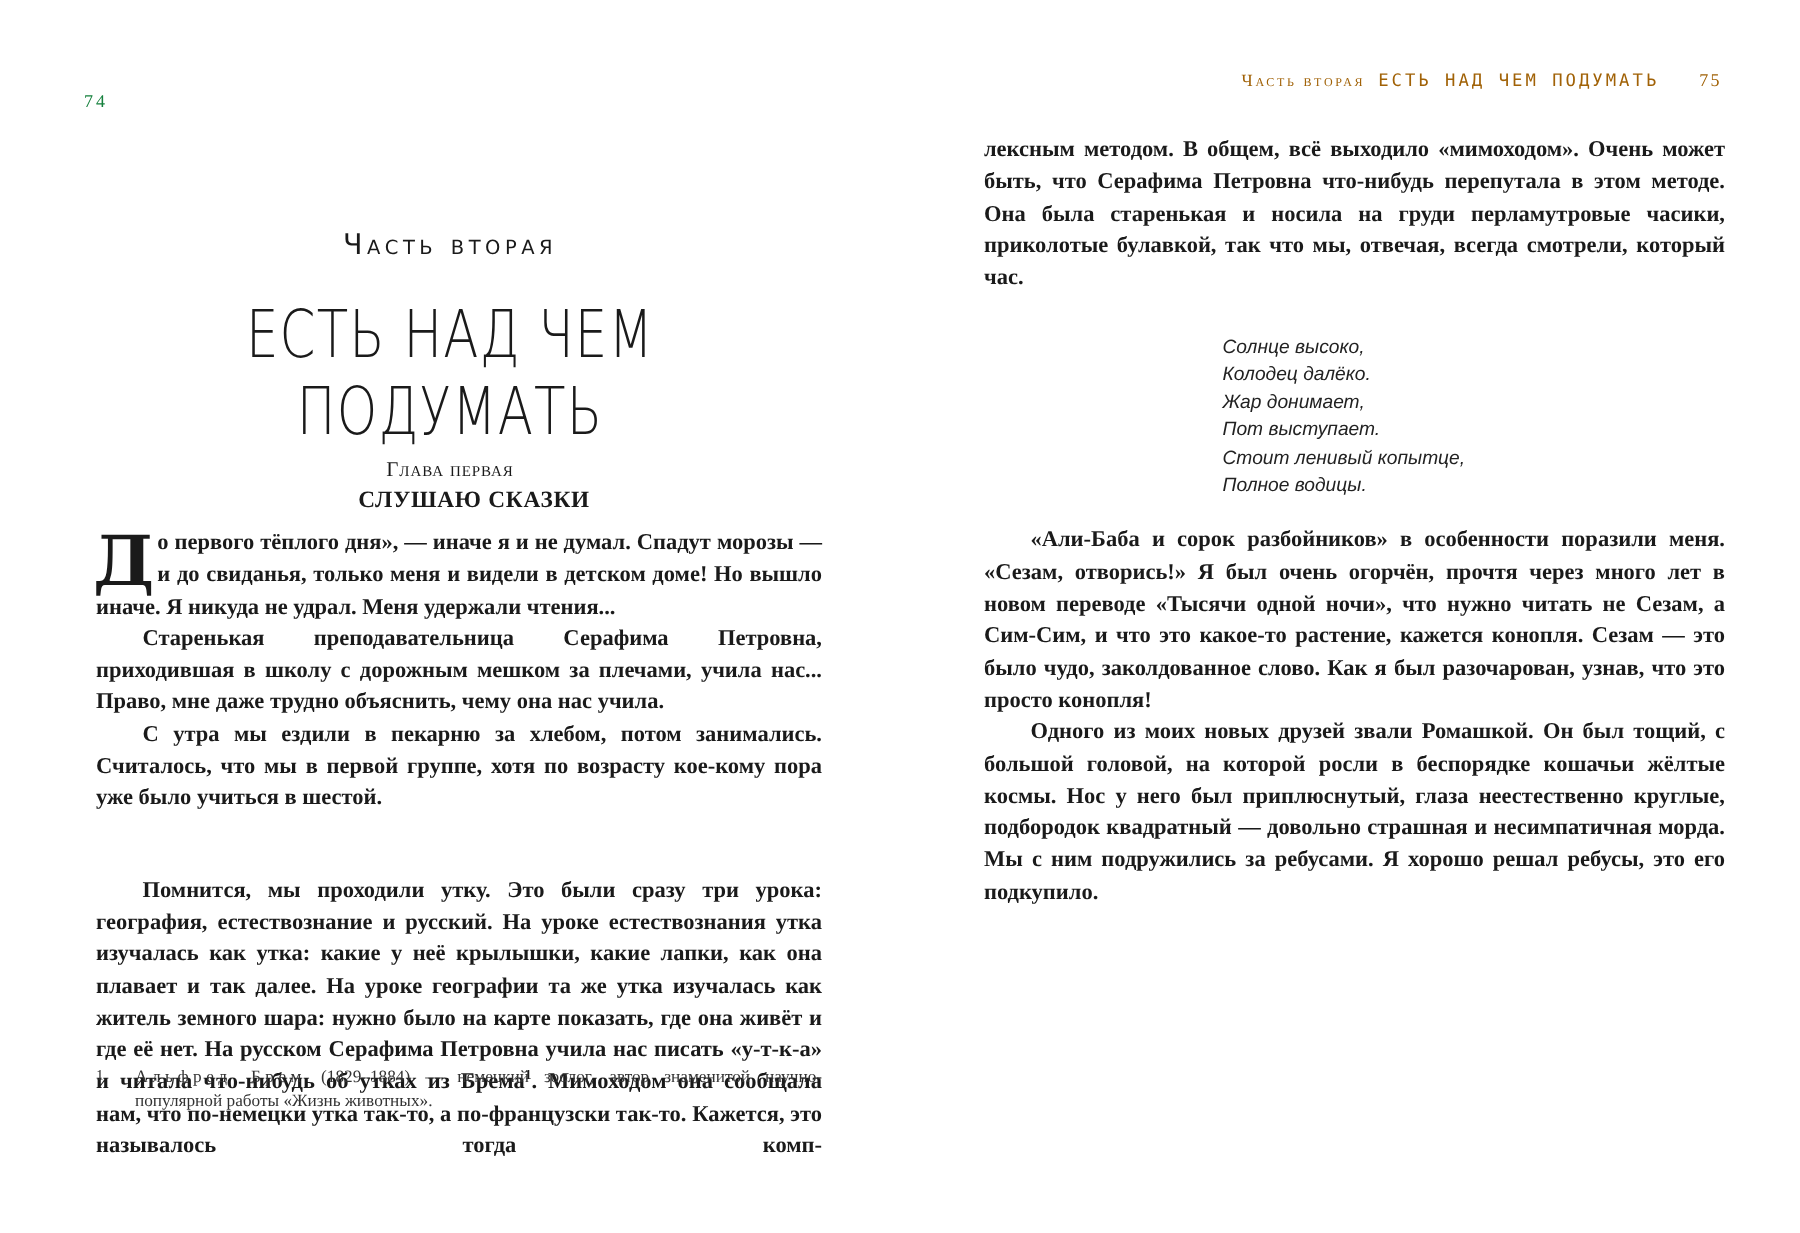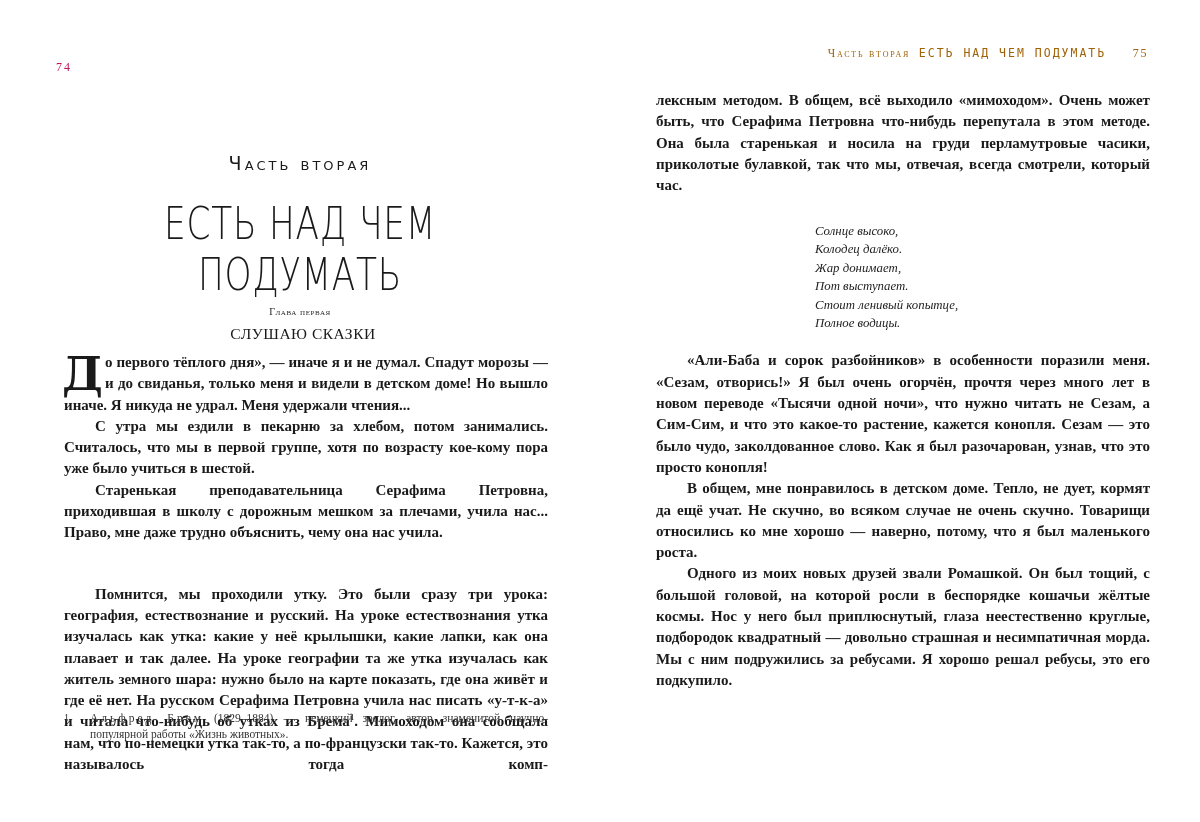--- a/index.html
+++ b/index.html
@@ -4,43 +4,43 @@
 <style>
   html, body { margin:0; padding:0; }
   body {
     width:1200px; height:822px; background:#ffffff; position:relative; overflow:hidden;
     font-family:"Liberation Serif","DejaVu Serif",serif; color:#1a1a1a;
   }
   .page { position:absolute; top:0; height:822px; }
   .page-left { left:0; width:600px; }
   .page-right { left:600px; width:600px; }
 
-  .folio-left { position:absolute; left:56px; top:60px; font-size:12px; letter-spacing:2px; color:#be185d; }
+  .folio-left { position:absolute; left:56px; top:60px; font-size:12px; letter-spacing:2px; color:#15803d; }
   .running-head { position:absolute; right:52px; top:46px; font-size:12px; letter-spacing:1.6px; color:#a16207; white-space:nowrap; }
   .running-head .rh-part { font-variant:small-caps; letter-spacing:1.8px; font-size:11.5px; }
   .running-head .rh-title { font-family:"DejaVu Sans Mono","Liberation Mono",monospace; font-size:11.5px; letter-spacing:2px; margin-left:4px; }
   .running-head .rh-num { margin-left:22px; }
 
   .part-label {
     position:absolute; left:0; width:600px; top:152px; text-align:center;
     font-family:"DejaVu Sans","Liberation Sans",sans-serif; font-size:19px; letter-spacing:3px;
     font-variant:small-caps;
   }
   .part-title {
     position:absolute; left:0; width:600px; top:198px; text-align:center;
     font-family:"DejaVu Sans","Liberation Sans",sans-serif; font-size:44px; letter-spacing:1px;
     transform:scaleX(0.78); transform-origin:center; font-weight:300;
   }
   .chapter-label {
     position:absolute; left:0; width:600px; top:306px; text-align:center;
-    font-size:10px; font-variant:small-caps; letter-spacing:0.6px;
+    font-size:14px; font-variant:small-caps; letter-spacing:0.6px;
   }
   .chapter-title {
-    position:absolute; left:3px; width:600px; top:325px; text-align:center;
-    font-size:15.5px; font-weight:normal; letter-spacing:0.5px;
+    position:absolute; left:16px; width:600px; top:325px; text-align:center;
+    font-size:15.5px; font-weight:bold; letter-spacing:0.5px;
   }
 
   .text-block { position:absolute; font-size:15px; line-height:21.3px; text-align:justify; }
   .left-text { left:64px; width:484px; top:352px; }
   .right-text { left:656px; width:494px; top:90px; }
   .text-block p { margin:0; text-indent:0; text-align-last:left;font-weight:bold; }
   .text-block p.indent { text-indent:31px; }
   .text-block p.cont { text-indent:0; }
   .text-block p.justify-last { text-align-last:justify;margin-top:40px; }
 
@@ -52,42 +52,42 @@
 
   .footnote {
     position:absolute; left:64px; width:484px; top:710px; font-size:11.5px; line-height:16px; color:#333;
   }
   .footnote .fn-mark { position:absolute; left:0; top:0; font-size:10px; }
   .footnote .fn-body { margin-left:26px; text-align:justify; }
   .footnote .fn-name { letter-spacing:3px; }
 
   .poem {
     position:absolute; left:815px; top:222px; font-size:12.8px; line-height:18.4px; font-style:italic;
-    font-family:Liberation Serif, serif; color:#222;
+    font-family:Liberation Sans, sans-serif; color:#222;
   }
   .poem div { white-space:nowrap; }
 </style>
 </head>
 <body>
 
 <div class="page page-left">
   <div class="folio-left">74</div>
 
   <div class="part-label">Часть вторая</div>
   <div class="part-title">ЕСТЬ НАД ЧЕМ ПОДУМАТЬ</div>
 
   <div class="chapter-label">Глава первая</div>
   <div class="chapter-title">СЛУШАЮ СКАЗКИ</div>
 
   <div class="text-block left-text">
     <p class="cont">
       <span class="dropcap">Д</span><span>о первого тёплого дня», — иначе я и не думал. Спадут морозы — и до свиданья, только меня и видели в детском доме! Но вышло иначе. Я никуда не удрал. Меня удержали чтения...</span>
     </p>
+    <p class="indent">Старенькая преподавательница Серафима Петровна, приходившая в школу с дорожным мешком за плечами, учила нас... Право, мне даже трудно объяснить, чему она нас учила.</p>
     <p class="indent">С утра мы ездили в пекарню за хлебом, потом занимались. Считалось, что мы в первой группе, хотя по возрасту кое-кому пора уже было учиться в шестой.</p>
-    <p class="indent">Старенькая преподавательница Серафима Петровна, приходившая в школу с дорожным мешком за плечами, учила нас... Право, мне даже трудно объяснить, чему она нас учила.</p>
     <p class="indent justify-last"><span>Помнится, мы проходили утку. Это были сразу три урока: география, естествознание и русский. На уроке естествознания утка изучалась как утка: какие у неё крылышки, какие лапки, как она плавает и так далее. На уроке географии та же утка изучалась как житель земного шара: нужно было на карте показать, где она живёт и где её нет. На русском Серафима Петровна учила нас писать «у-т-к-а» и читала что-нибудь об утках из Брема</span><sup>1</sup><span>. Мимоходом она сообщала нам, что по-немецки утка так-то, а по-французски так-то. Кажется, это называлось тогда комп-</span></p>
   </div>
 
   <div class="footnote">
     <span class="fn-mark">1</span>
     <div class="fn-body"><span class="fn-name">Альфред Брем</span><span> (1829–1884) — немецкий зоолог, автор знаменитой научно-популярной работы «Жизнь животных».</span></div>
   </div>
 </div>
 
 <div class="page page-right"></div>
@@ -95,21 +95,20 @@
 <div class="running-head">
   <span class="rh-part">Часть вторая</span>
   <span class="rh-title">ЕСТЬ НАД ЧЕМ ПОДУМАТЬ</span>
   <span class="rh-num">75</span>
 </div>
 
 <div class="text-block right-text">
   <p class="cont">лексным методом. В общем, всё выходило «мимоходом». Очень может быть, что Серафима Петровна что-нибудь перепутала в этом методе. Она была старенькая и носила на груди перламутровые часики, приколотые булавкой, так что мы, отвечая, всегда смотрели, который час.</p>
   <div style="height:154px"></div>
   <p class="indent">«Али-Баба и сорок разбойников» в особенности поразили меня. «Сезам, отворись!» Я был очень огорчён, прочтя через много лет в новом переводе «Тысячи одной ночи», что нужно читать не Сезам, а Сим-Сим, и что это какое-то растение, кажется конопля. Сезам — это было чудо, заколдованное слово. Как я был разочарован, узнав, что это просто конопля!</p>
-  <p class="indent">В общем, мне понравилось в детском доме. Тепло, не дует, кормят да ещё учат. Не скучно, во всяком случае не очень скучно. Товарищи относились ко мне хорошо — наверно, потому, что я был маленького роста.</p>
   <p class="indent">Одного из моих новых друзей звали Ромашкой. Он был тощий, с большой головой, на которой росли в беспорядке кошачьи жёлтые космы. Нос у него был приплюснутый, глаза неестественно круглые, подбородок квадратный — довольно страшная и несимпатичная морда. Мы с ним подружились за ребусами. Я хорошо решал ребусы, это его подкупило.</p>
 </div>
 
 <div class="poem">
   <div>Солнце высоко,</div>
   <div>Колодец далёко.</div>
   <div>Жар донимает,</div>
   <div>Пот выступает.</div>
   <div>Стоит ленивый копытце,</div>
   <div>Полное водицы.</div>

